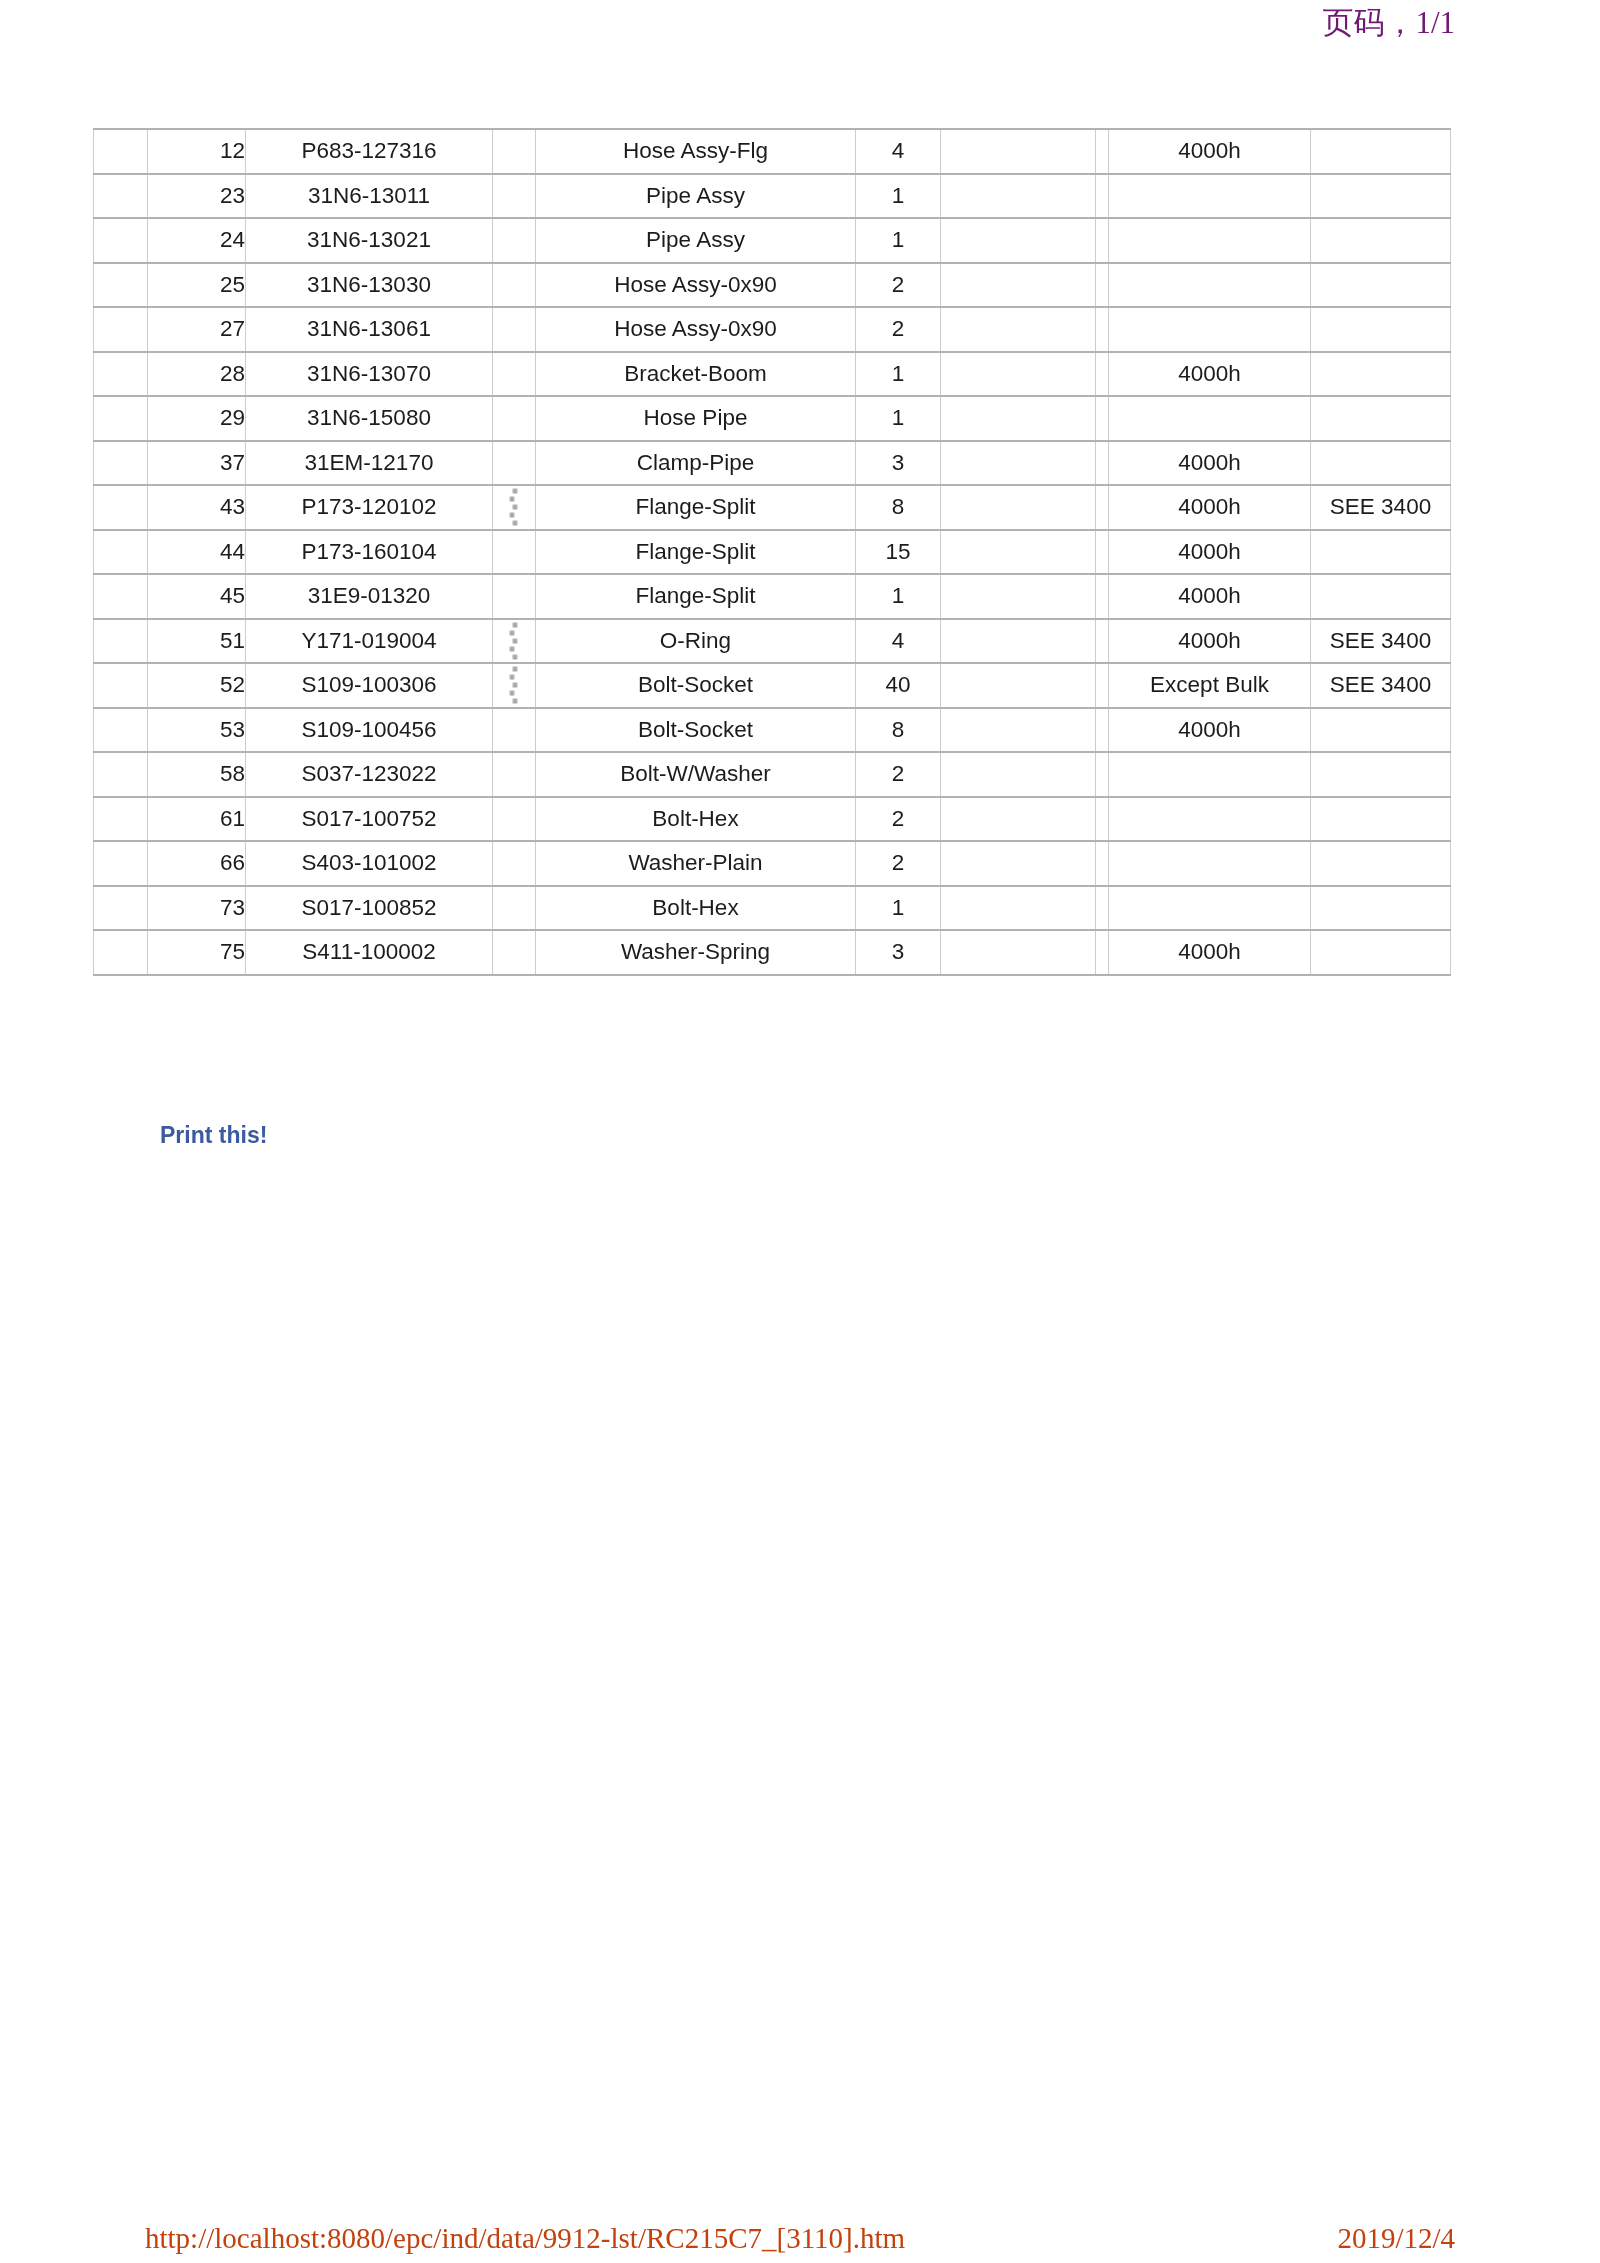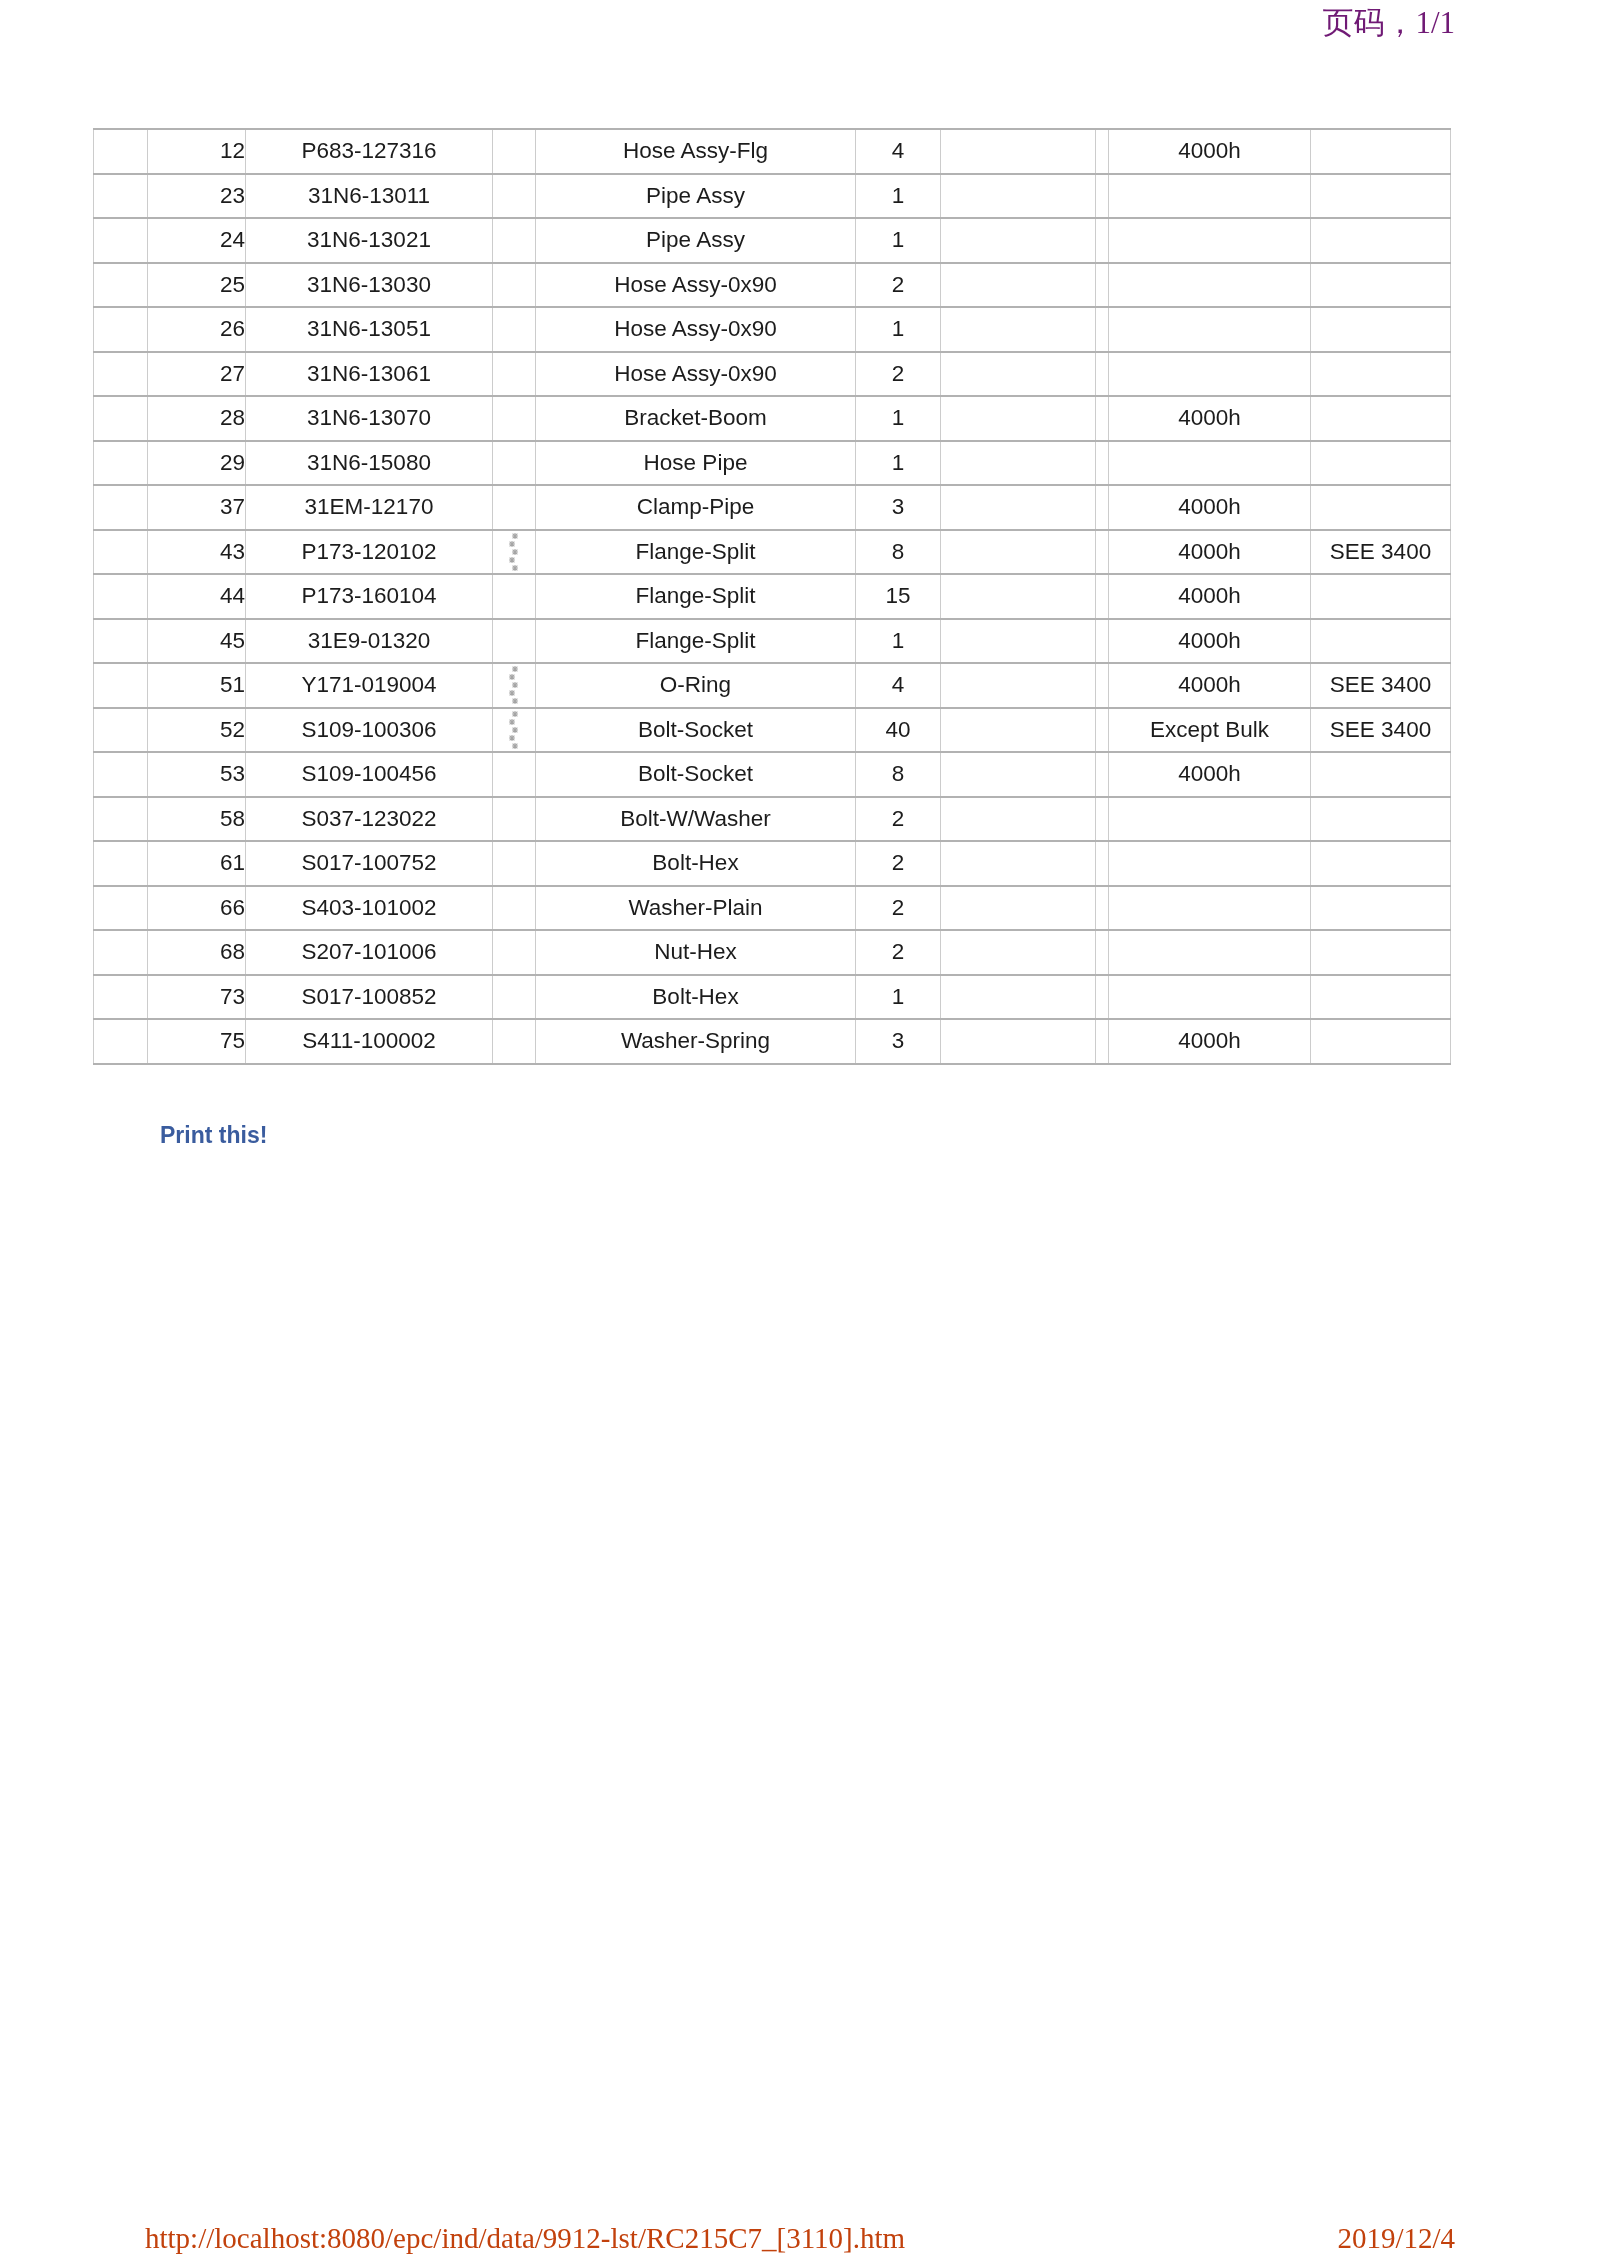--- a/index.html
+++ b/index.html
@@ -172,34 +172,20 @@
       
     </td>
     <td class="c-desc">Hose Assy-0x90</td>
     <td class="c-qty">2</td>
     <td class="c-e1"></td>
     <td class="c-e2"></td>
     <td class="c-rem"></td>
     <td class="c-extra"></td>
   </tr>
 
-  <tr>
-    <td class="c-lead"></td>
-    <td class="c-item">26</td>
-    <td class="c-part">31N6-13051</td>
-    <td class="c-icon">
-      
-    </td>
-    <td class="c-desc">Hose Assy-0x90</td>
-    <td class="c-qty">1</td>
-    <td class="c-e1"></td>
-    <td class="c-e2"></td>
-    <td class="c-rem"></td>
-    <td class="c-extra"></td>
-  </tr>
 
   <tr>
     <td class="c-lead"></td>
     <td class="c-item">27</td>
     <td class="c-part">31N6-13061</td>
     <td class="c-icon">
       
     </td>
     <td class="c-desc">Hose Assy-0x90</td>
     <td class="c-qty">2</td>
@@ -407,34 +393,20 @@
       
     </td>
     <td class="c-desc">Washer-Plain</td>
     <td class="c-qty">2</td>
     <td class="c-e1"></td>
     <td class="c-e2"></td>
     <td class="c-rem"></td>
     <td class="c-extra"></td>
   </tr>
 
-  <tr>
-    <td class="c-lead"></td>
-    <td class="c-item">68</td>
-    <td class="c-part">S207-101006</td>
-    <td class="c-icon">
-      
-    </td>
-    <td class="c-desc">Nut-Hex</td>
-    <td class="c-qty">2</td>
-    <td class="c-e1"></td>
-    <td class="c-e2"></td>
-    <td class="c-rem"></td>
-    <td class="c-extra"></td>
-  </tr>
 
   <tr>
     <td class="c-lead"></td>
     <td class="c-item">73</td>
     <td class="c-part">S017-100852</td>
     <td class="c-icon">
       
     </td>
     <td class="c-desc">Bolt-Hex</td>
     <td class="c-qty">1</td>

